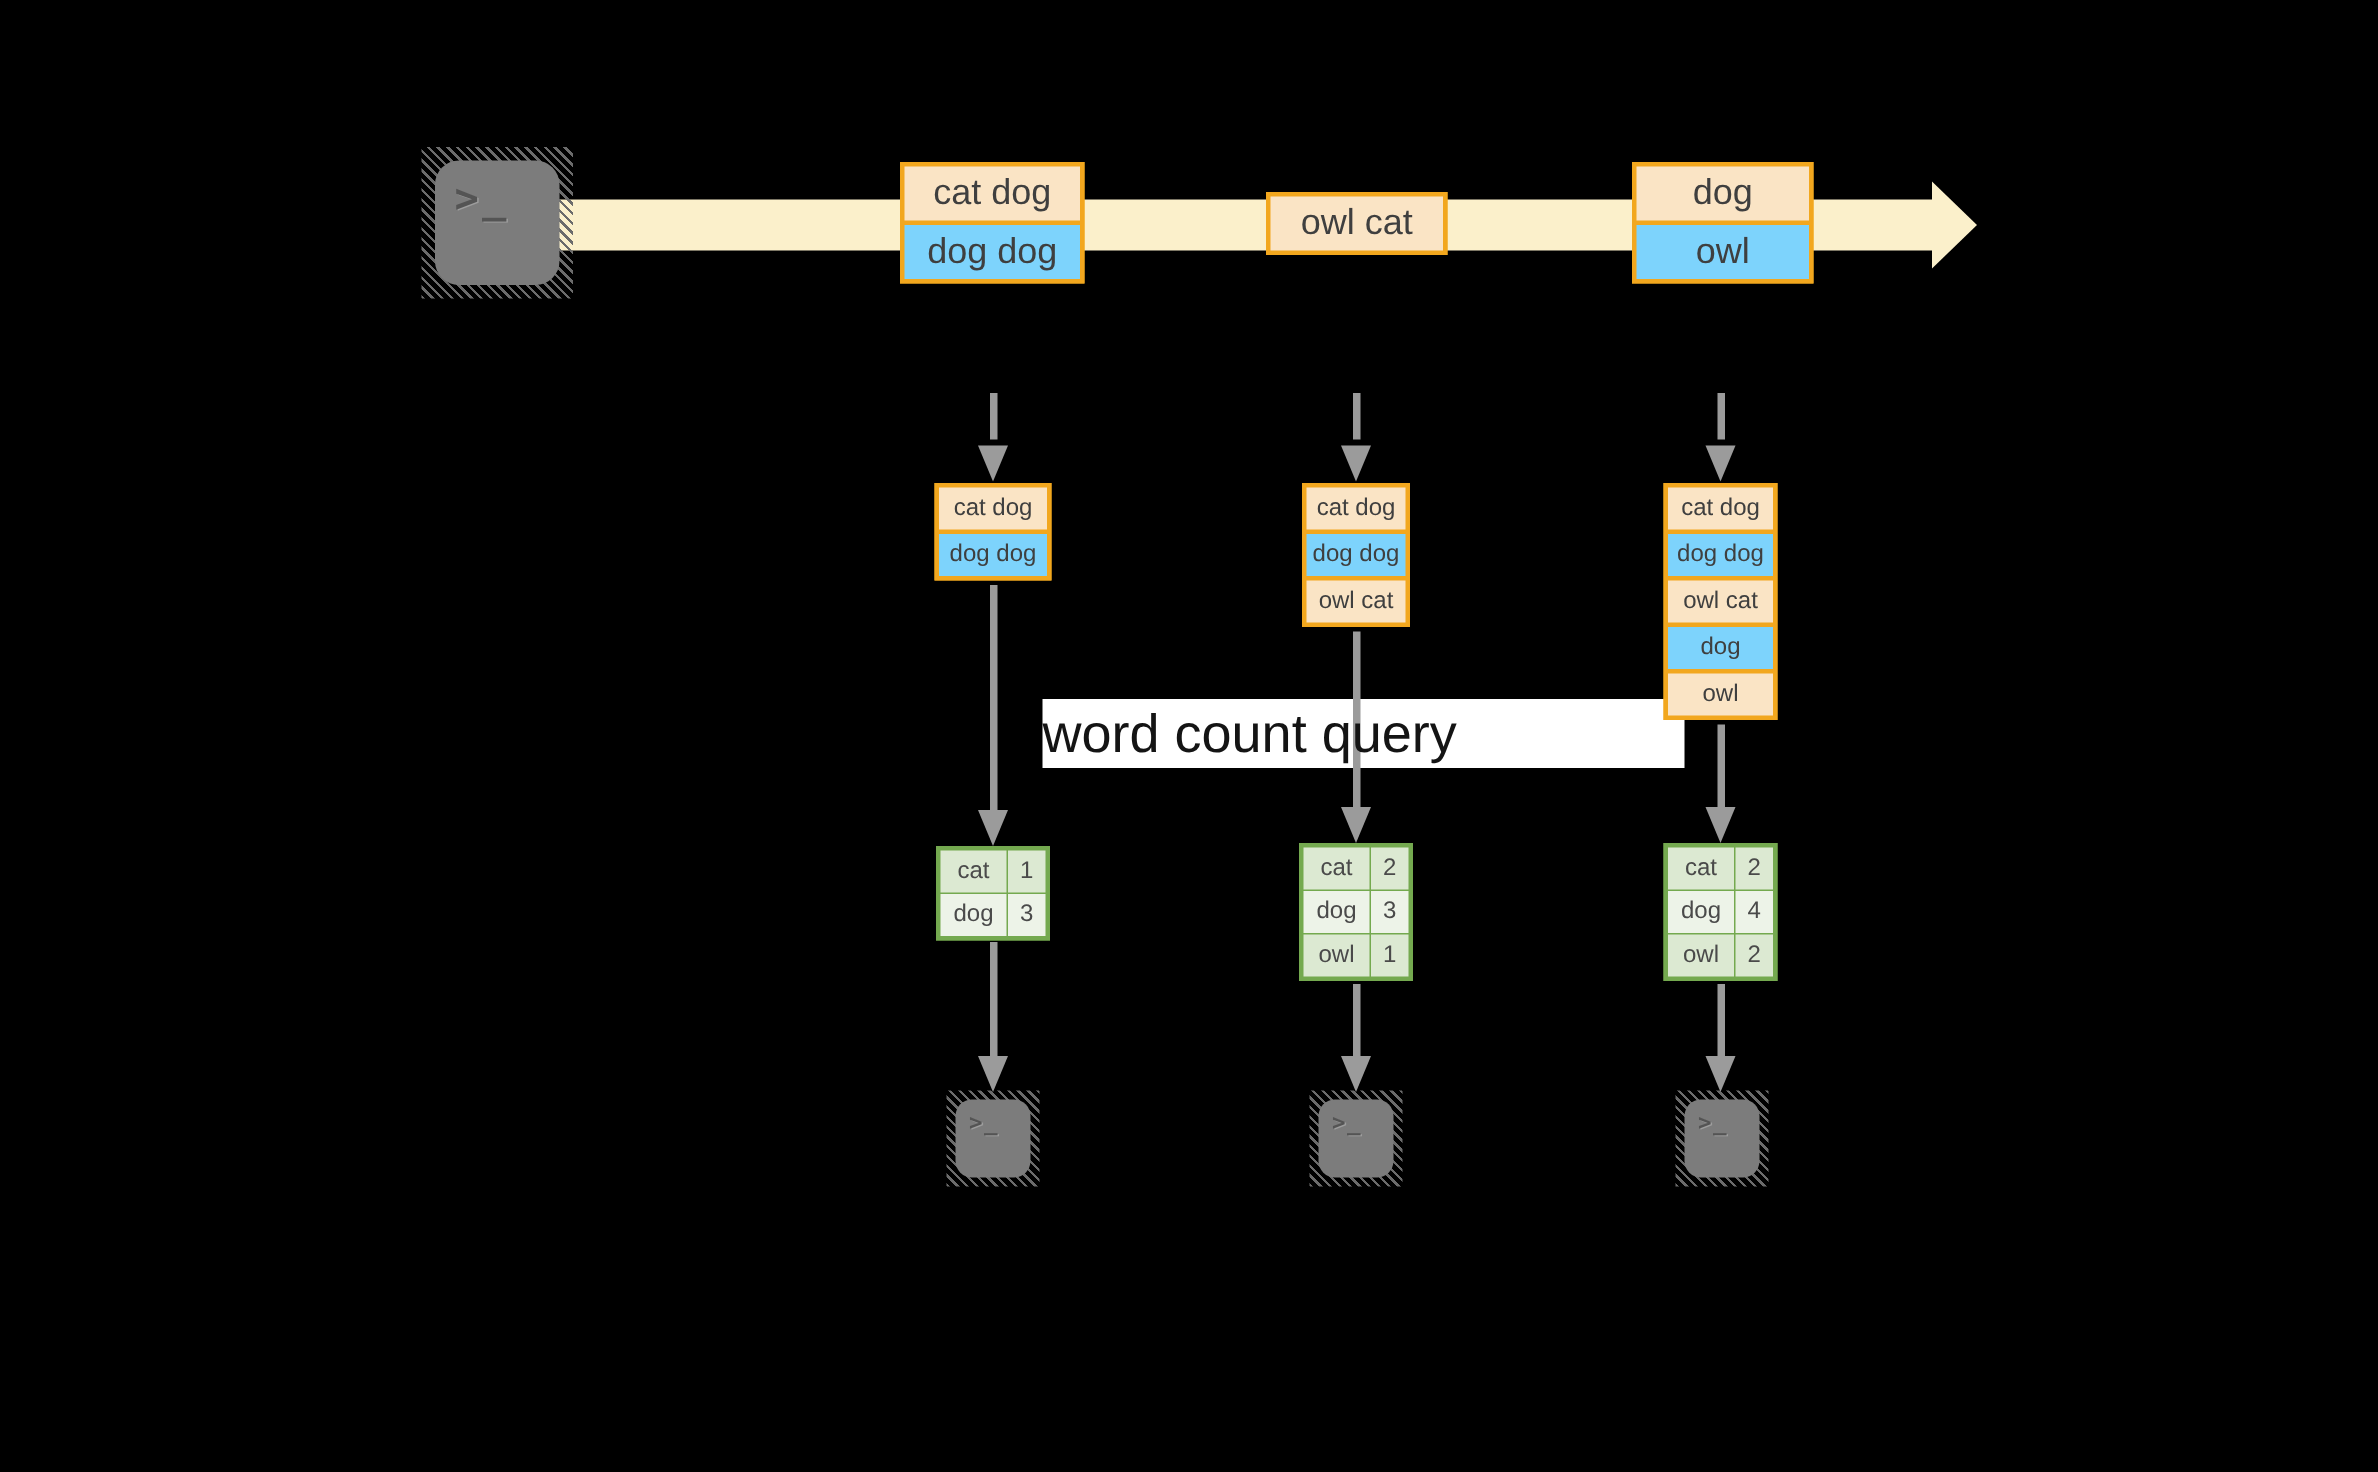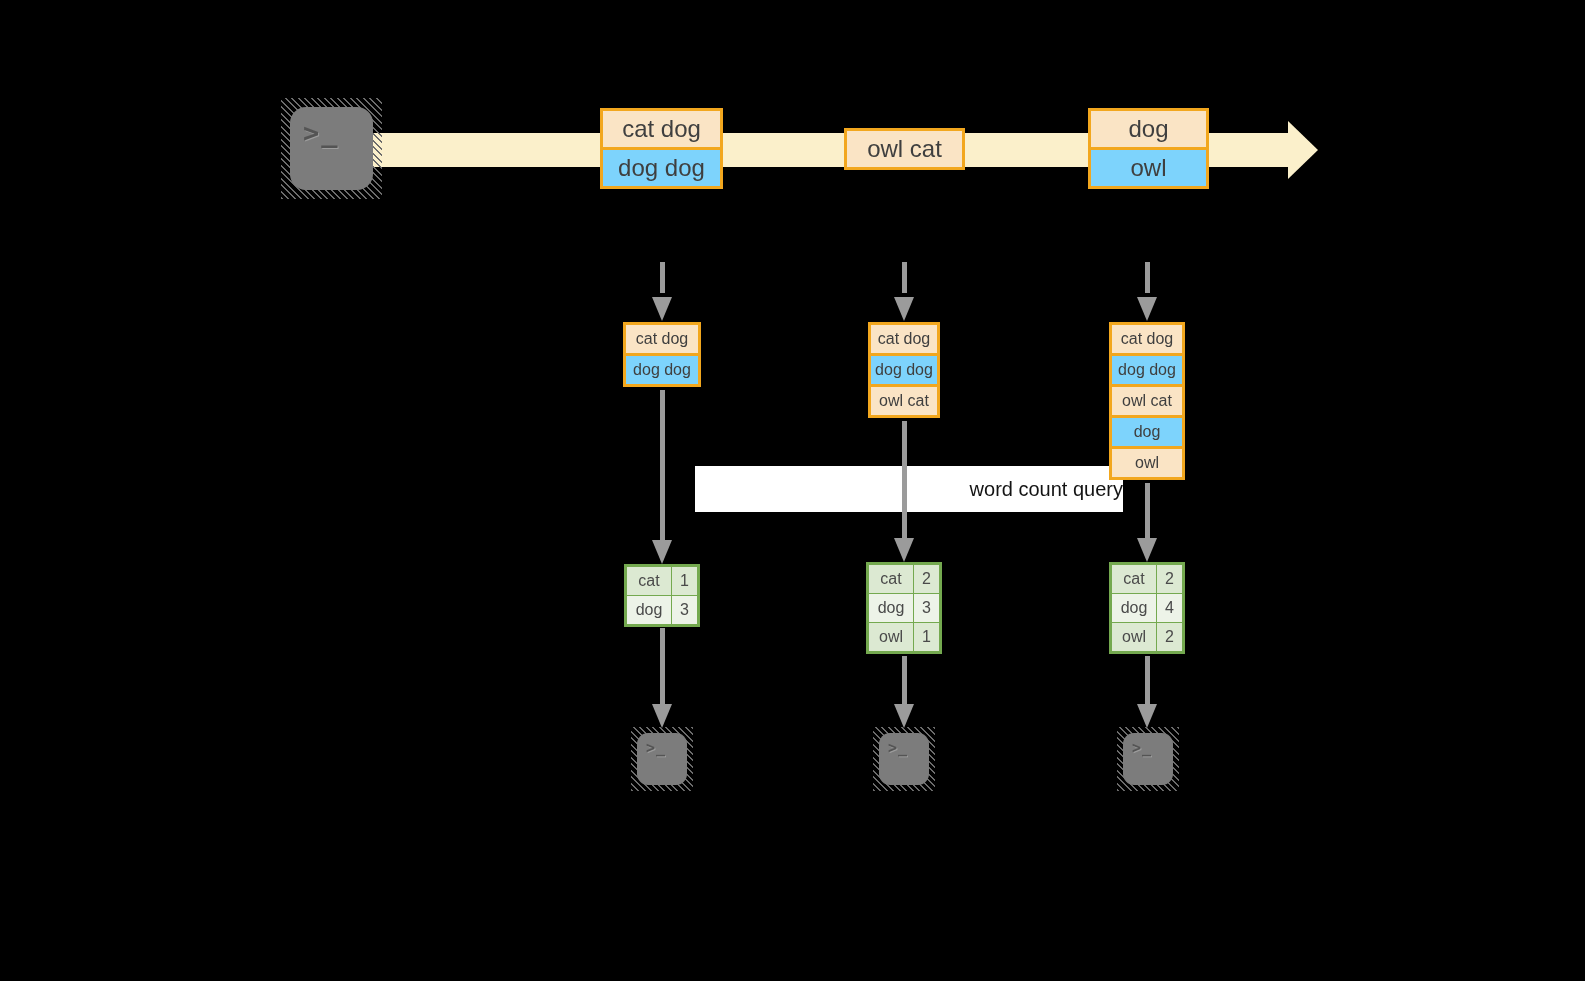--- a/index.html
+++ b/index.html
@@ -41,21 +41,21 @@
   .sbox3{left:1109px;top:322px;width:76px;}
 
   
   .vline{position:absolute;width:5px;background:#9B9B9B;}
   .vhead{position:absolute;width:0;height:0;border-left:10px solid transparent;
          border-right:10px solid transparent;border-top:24px solid #9B9B9B;}
 
   
   .qbg{position:absolute;left:695px;top:466px;width:428px;height:46px;background:#FFFFFF;}
   .qtext{position:absolute;left:695px;top:466px;width:428px;height:46px;line-height:46px;
-         text-align:right;font-size:20px;color:#141414;}
+         text-align:left;font-size:36px;color:#141414;}
 
   
   .gtable{position:absolute;box-sizing:border-box;border:3px solid #74A94F;background:#74A94F;
           display:grid;grid-template-columns:44px 25px;gap:1px;}
   .gcell{height:28px;line-height:28px;font-size:16px;text-align:center;color:#4A4A4A;
          overflow:hidden;white-space:nowrap;}
   .gr-a{background:#DCE9D2;}
   .gr-b{background:#EDF3E8;}
   .g1{left:624px;top:564px;} .g2{left:866px;top:562px;} .g3{left:1109px;top:562px;}
 </style>

